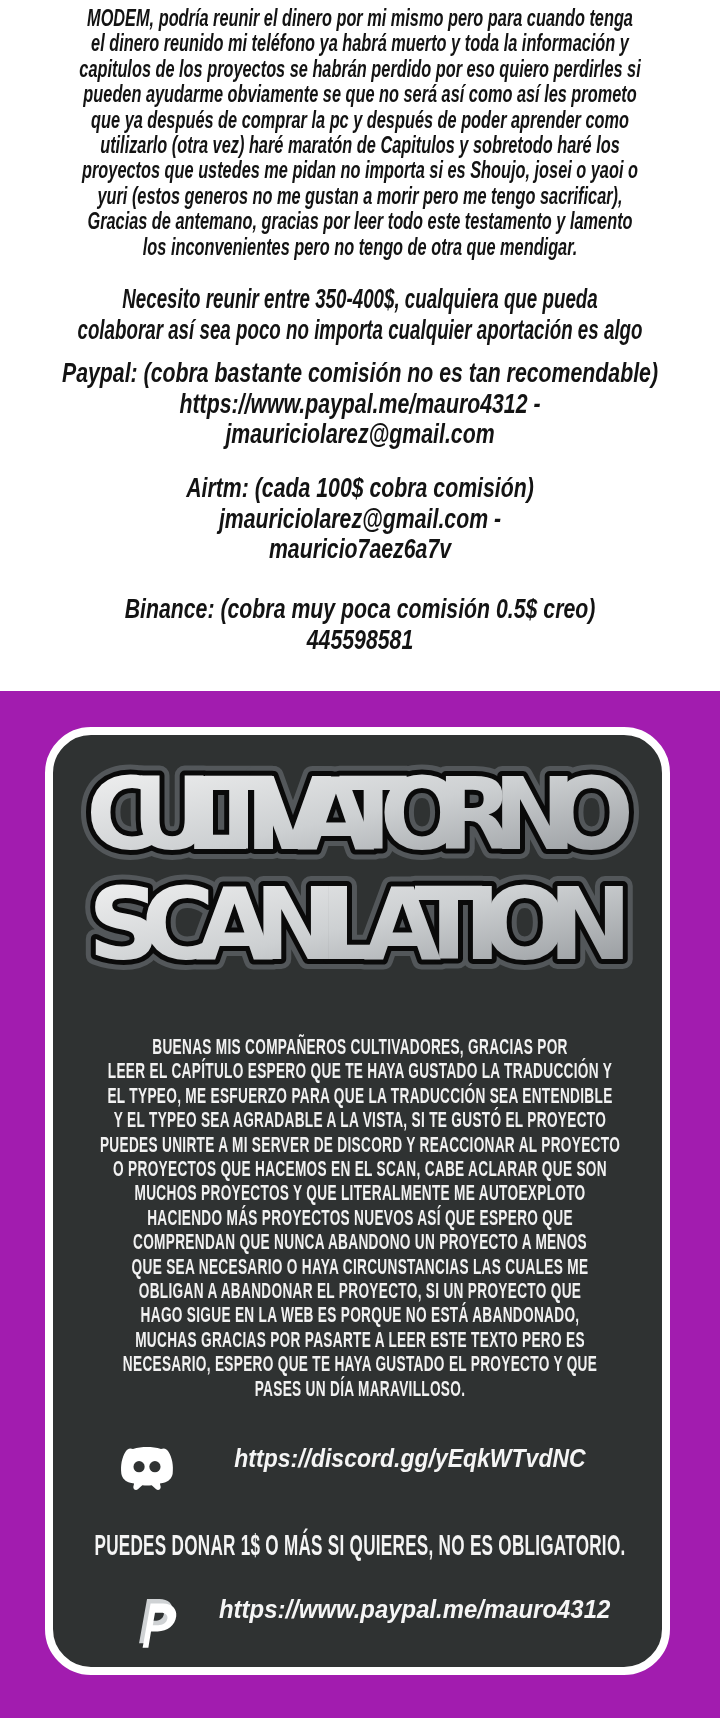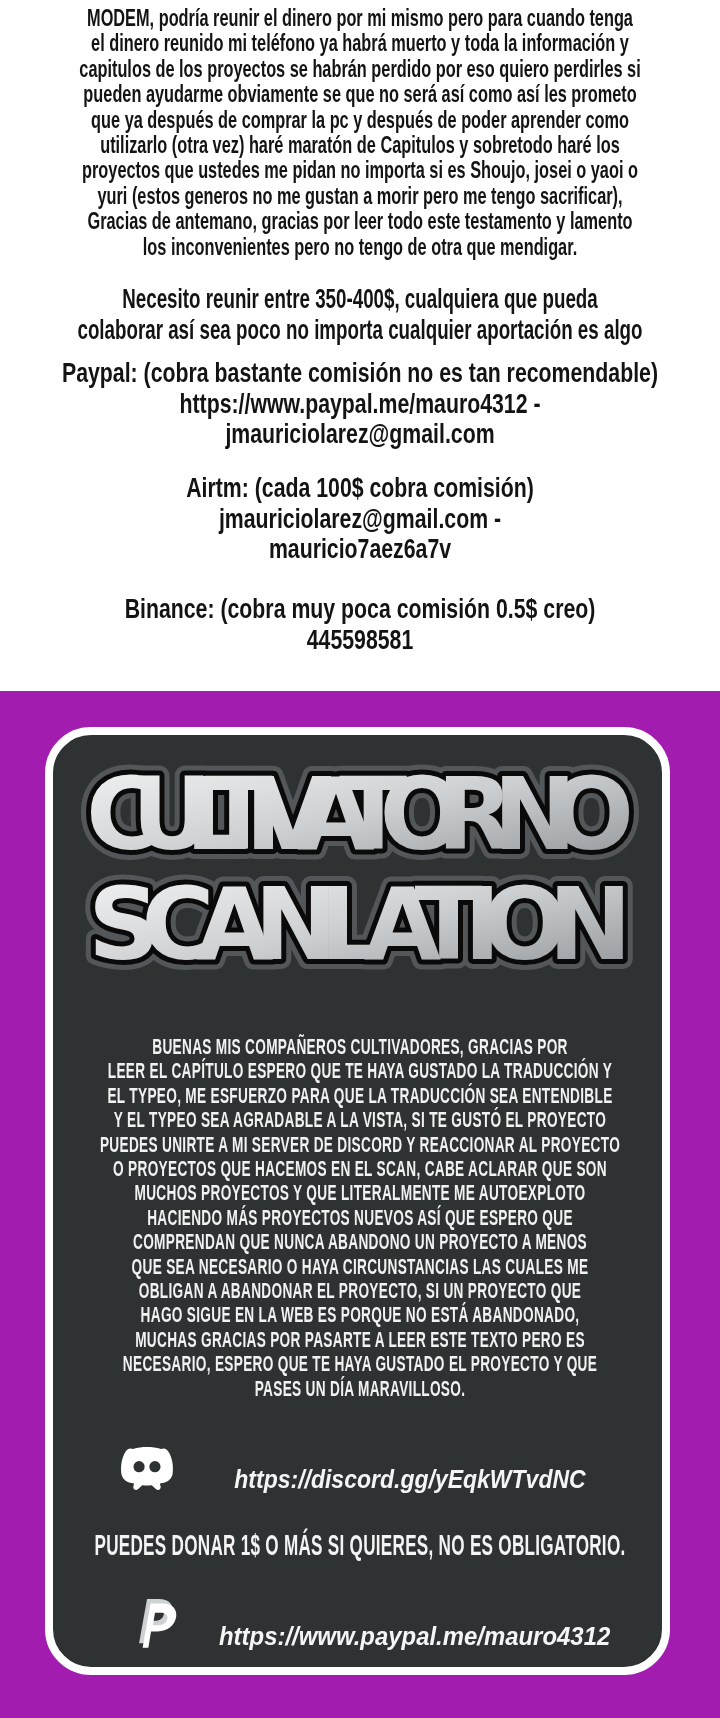--- a/index.html
+++ b/index.html
@@ -11,41 +11,41 @@
   
   .squeeze{
     position:absolute;left:50%;
     transform:translateX(-50%) scaleX(var(--sx,1));
     transform-origin:center top;
     text-align:center;white-space:nowrap;font-weight:700;
   }
   .squeeze .line{white-space:nowrap;}
 
   
-  .white-section{position:absolute;top:0;left:0;width:720px;height:691px;background:#ffffff;}
+  .white-section{position:absolute;top:0;left:0;width:720px;height:691px;background:#ffffff;font-style:italic;}
   .plea{--sx:.68;top:5px;font-size:24px;line-height:25.4px;color:#131313;}
   .blk{font-size:28px;line-height:30.5px;color:#131313;}
   .goal{--sx:.67;top:284px;}
   .paypal-info{--sx:.76;top:358px;}
   .airtm-info{--sx:.76;top:473px;}
   .binance-info{--sx:.76;top:594px;}
 
   
   .dark-section{position:absolute;top:691px;left:0;width:720px;height:1027px;background:#a21caf;}
   .panel-frame{
     position:absolute;top:36px;left:45px;width:625px;height:948px;
     box-sizing:border-box;border:8px solid #ffffff;border-radius:46px;
     background:#2f3232;
   }
   .title-svg{position:absolute;top:72px;left:50%;transform:translateX(-50%);}
   .msg{--sx:.62;top:344px;font-size:22px;line-height:24.4px;letter-spacing:.5px;color:#f2f2f2;}
   .donate-note{--sx:.57;top:837px;font-size:30px;letter-spacing:.5px;color:#f4f4f4;}
 
   .icon-row{
-    position:absolute;left:0;width:720px;display:flex;align-items:flex-end;justify-content:center;
+    position:absolute;left:0;width:720px;display:flex;align-items:flex-start;justify-content:center;
   }
   .discord-row{top:753px;gap:44px;}
   .paypal-row{top:903px;gap:24px;padding-left:20px;}
   .link-text{
     color:#f5f5f5;font-weight:700;font-style:italic;white-space:nowrap;
     transform:scaleX(.92);transform-origin:center;
   }
   .discord-link{font-size:25px;}
   .paypal-link{font-size:26px;}
 </style>

